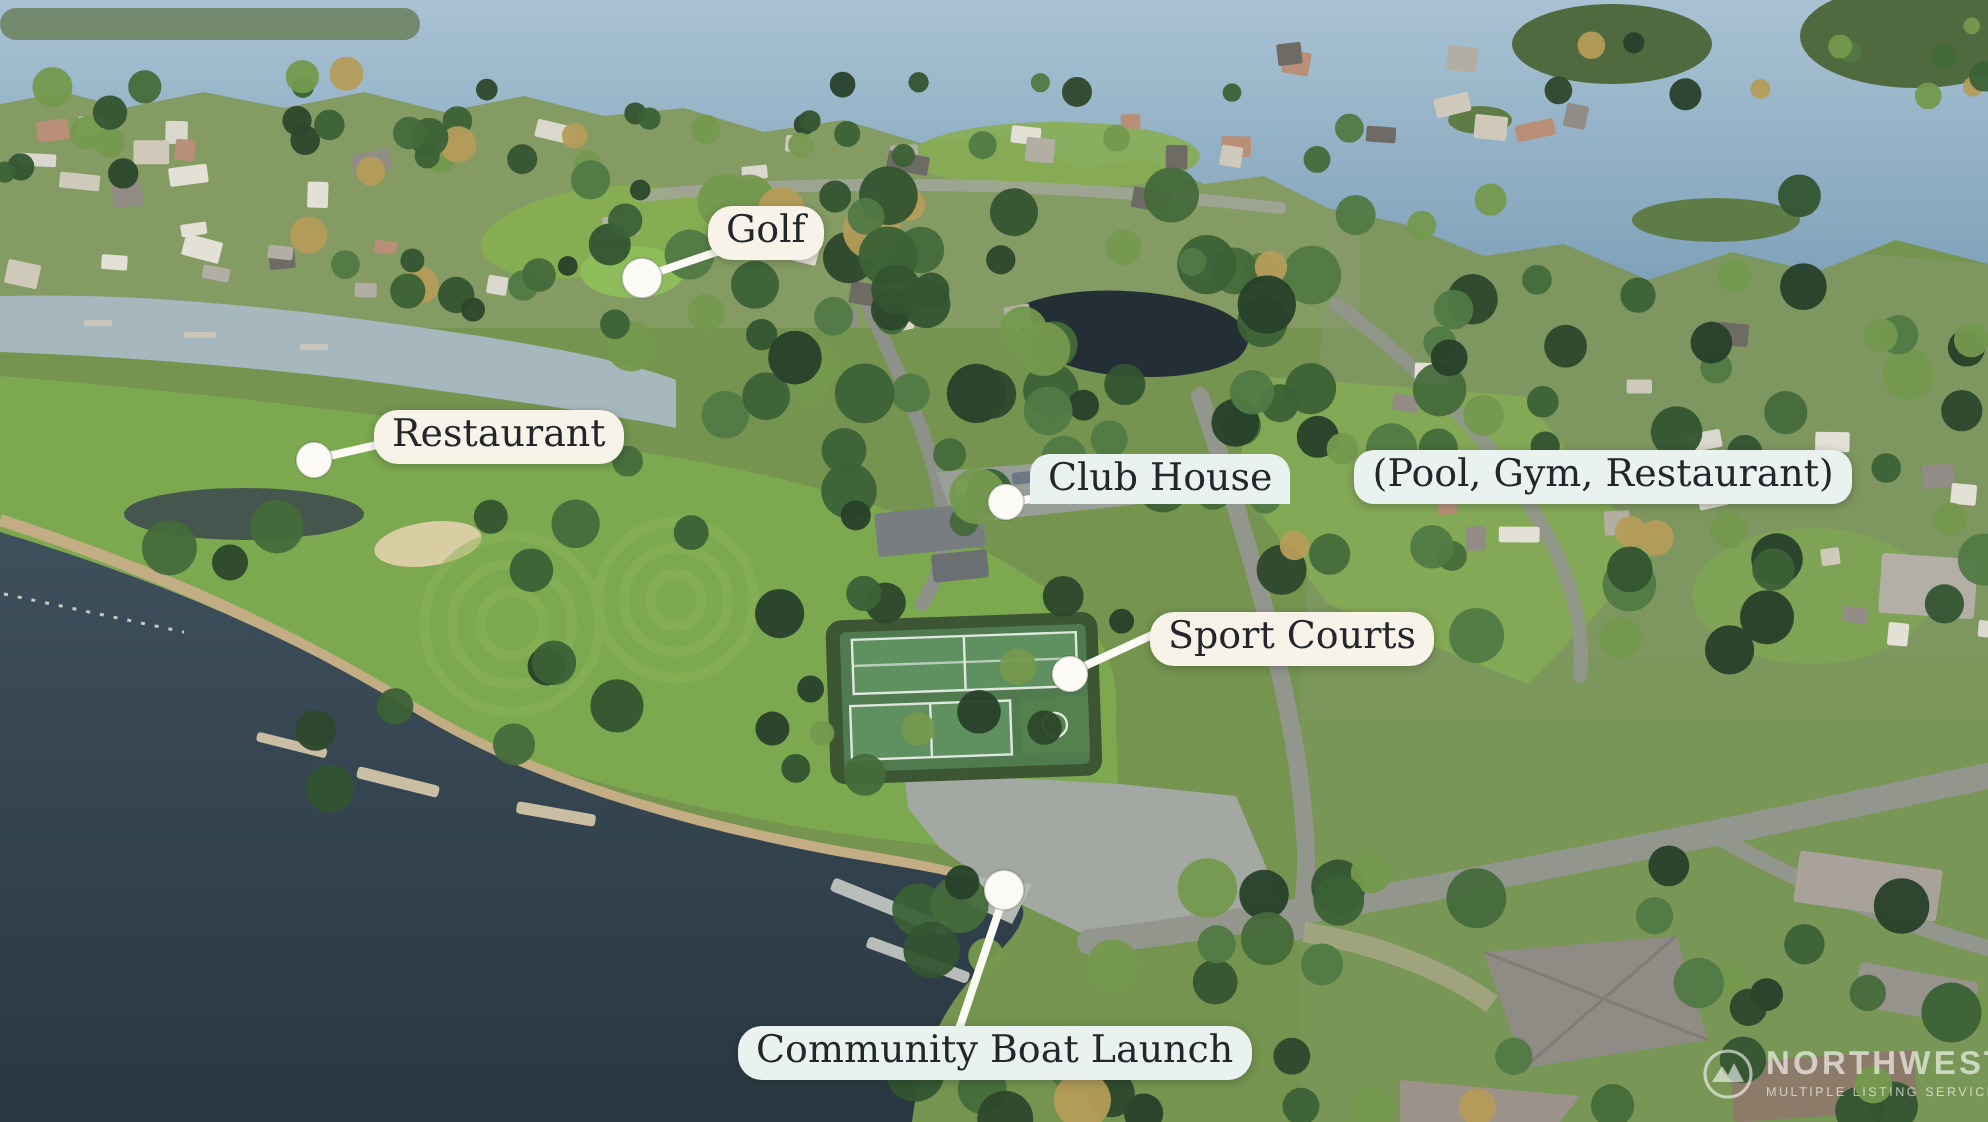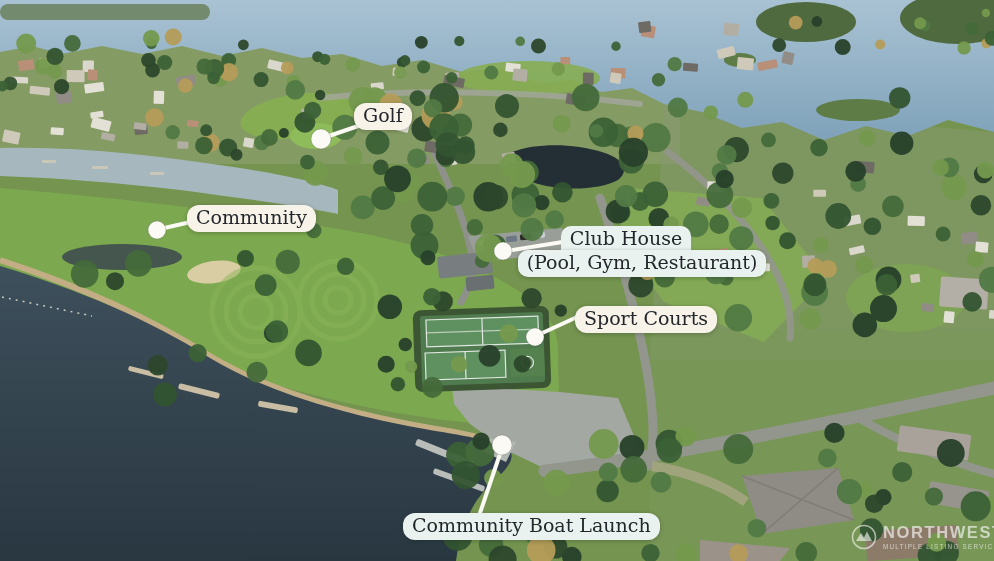--- a/index.html
+++ b/index.html
@@ -11,21 +11,21 @@
   svg.overlay{position:absolute;left:0;top:0;z-index:4;pointer-events:none;}
   .callout{position:absolute;z-index:5;}
   .pill{
     font-family:"DejaVu Serif","Liberation Serif",serif;
     font-size:19px;line-height:1.22;color:var(--label-text,#23272c);
     background:var(--label-bg-cream,#f7f3e8);
     padding:1px 9px 3px;border-radius:12px;white-space:nowrap;
     box-shadow:0 1px 4px rgba(20,30,25,.28);
   }
   .pill.mint{background:var(--label-bg-mint,#e9f2ee);}
-  .callout-clubhouse{display:flex;flex-direction:column;align-items:center;}
+  .callout-clubhouse{display:flex;align-items:center;}
   .callout-clubhouse .pill.line1{border-radius:10px 10px 0 0;box-shadow:none;padding-bottom:1px;}
   .callout-clubhouse .pill.line2{border-radius:10px;margin-top:-1px;margin-left:32px;}
   .watermark{
     position:absolute;left:851px;top:524px;z-index:3;
     display:flex;align-items:center;gap:6px;color:rgba(255,255,255,.62);
   }
   .wm-text{display:flex;flex-direction:column;}
   .wm-name{font-size:16.5px;font-weight:bold;letter-spacing:1.6px;line-height:1;}
   .wm-sub{font-size:6.3px;letter-spacing:1.25px;margin-top:2px;}
   .wm-logo{opacity:.95;}
@@ -504,33 +504,33 @@
       <circle cx="535" cy="337" r="9"></circle>
       <circle cx="502" cy="445" r="10"></circle>
     </g>
   </svg>
 
   <div class="callout" style="left:354px;top:103px;">
     <div class="pill">Golf</div>
   </div>
 
   <div class="callout" style="left:187px;top:205px;">
-    <div class="pill">Community</div>
+    <div class="pill">Restaurant</div>
   </div>
 
   <div class="callout callout-clubhouse" style="left:515px;top:226px;width:222px;">
     <div class="pill mint line1">Club House</div>
     <div class="pill mint line2">(Pool, Gym, Restaurant)</div>
   </div>
 
   <div class="callout" style="left:575px;top:306px;">
     <div class="pill">Sport Courts</div>
   </div>
 
-  <div class="callout" style="left:369px;top:513px;margin-left:34px;">
+  <div class="callout" style="left:369px;top:513px;">
     <div class="pill mint">Community Boat Launch</div>
   </div>
 
   <div class="watermark">
     <svg class="wm-logo" width="26" height="26" viewBox="0 0 26 26">
       <circle cx="13" cy="13" r="11.5" fill="none" stroke="rgba(255,255,255,.62)" stroke-width="1.6"></circle>
       <path d="M5,17 L10,9 L13,13.5 L16,7.5 L21,17 Z" fill="rgba(255,255,255,.62)"></path>
     </svg>
     <div class="wm-text">
       <div class="wm-name">NORTHWEST</div>

